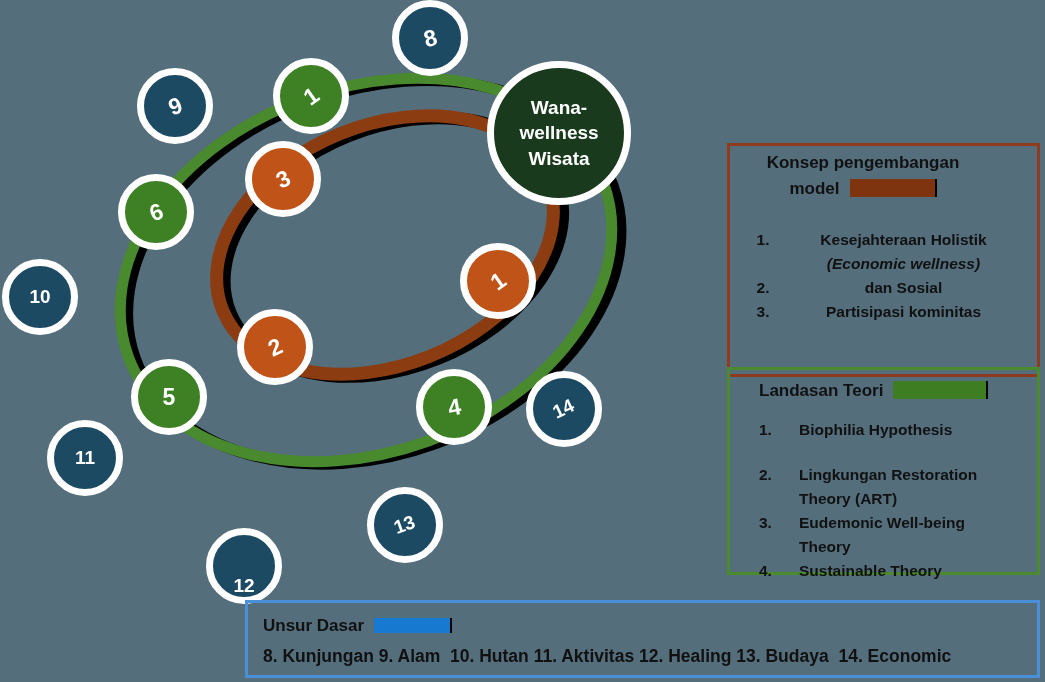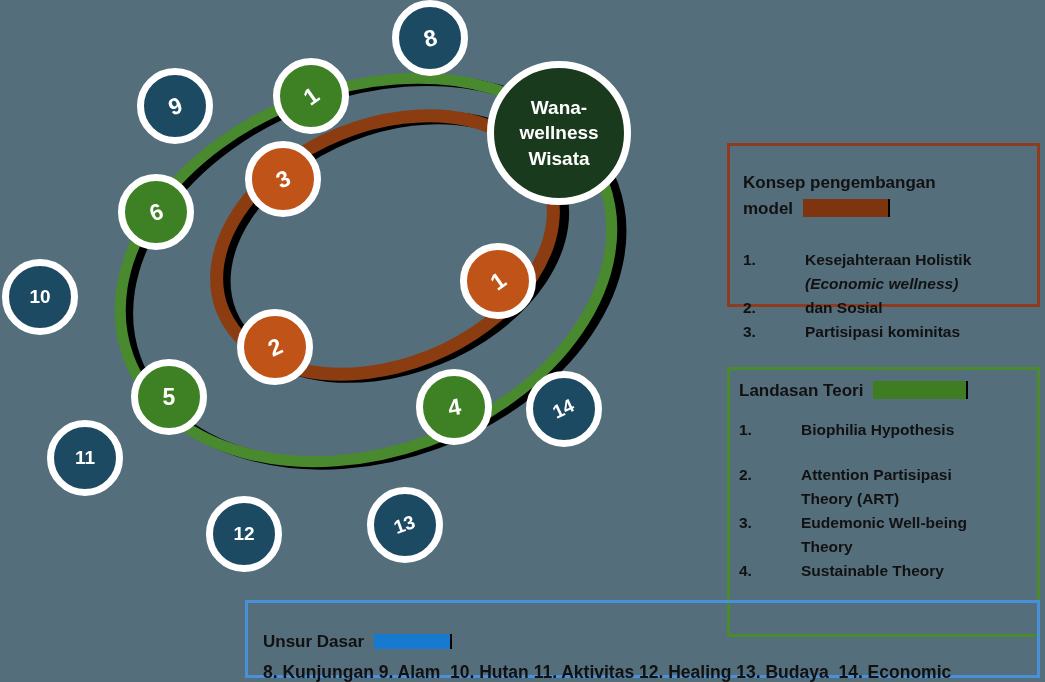--- a/index.html
+++ b/index.html
@@ -26,36 +26,36 @@
   
   .hub{
     position:absolute;left:487px;top:61px;width:130px;height:130px;border-radius:50%;
     border:7px solid #ffffff;background:#1a3a1d;box-sizing:content-box;
     display:flex;align-items:center;justify-content:center;text-align:center;
     color:#ffffff;font-weight:bold;font-size:19px;line-height:1.35;white-space:pre-line;
   }
 
   
   .box{position:absolute;box-sizing:border-box;background:transparent;}
-  .box-konsep{left:727px;top:143px;width:313px;height:164px;border:3px solid #8e3b20;padding:24px 13px;}
-  .box-teori{left:727px;top:367px;width:313px;height:270px;border:3px solid #4c8a2e;padding:8px 9px;}
-  .box-unsur{left:245px;top:600px;width:795px;height:78px;border:3px solid #4a90d8;padding:26px 15px;}
+  .box-konsep{left:727px;top:143px;width:313px;height:234px;border:3px solid #8e3b20;padding:4px 13px;text-align:center;}
+  .box-teori{left:727px;top:367px;width:313px;height:208px;border:3px solid #4c8a2e;padding:8px 29px;}
+  .box-unsur{left:245px;top:600px;width:795px;height:78px;border:3px solid #4a90d8;padding:10px 15px;}
 
   .box-title{font-weight:bold;font-size:17px;line-height:26px;}
   .title-wrap{width:240px;}
   .swatch{display:inline-block;height:18px;vertical-align:-3px;margin-left:10px;border-right:2px solid #000;}
   .swatch-konsep{width:85px;background:#7e340e;}
   .swatch-teori{width:93px;background:#3e7d22;}
   .swatch-unsur{width:76px;height:15px;background:#1879d0;vertical-align:-2px;}
 
   .items{margin-top:26px;font-weight:bold;font-size:15.5px;line-height:24px;}
   .box-teori .items{margin-top:14px;}
   .li{display:flex;}
   .li .num{width:40px;flex:none;}
-  .li .txt{flex:1;margin-left:22px;}
+  .li .txt{flex:1;}
   .li .l2{display:block;}
   .l2.italic{font-style:italic;}
   .gap-after{margin-bottom:21px;}
 
   .unsur-line{margin-top:7px;font-weight:bold;font-size:17.5px;white-space:pre-wrap;}
 </style>
 </head>
 <body>
 
 <div class="stage">
@@ -110,21 +110,21 @@
       </div>
       <div class="node basic" style="left: 526px; top: 371px;">
         <span class="num" style="font-size: 19px; transform: rotate(-25deg);">14</span>
       </div>
       <div class="node basic" style="left: 47px; top: 420px;">
         <span class="num" style="font-size: 19px; transform: rotate(0deg);">11</span>
       </div>
       <div class="node basic" style="left: 367px; top: 487px;">
         <span class="num" style="font-size: 19px; transform: rotate(-20deg);">13</span>
       </div>
-      <div class="node basic" style="left: 206px; top: 496px;">
+      <div class="node basic" style="left: 206px; top: 528px; align-items: flex-end;">
         <span class="num" style="font-size: 19px; transform: rotate(0deg);">12</span>
       </div>
     </div>
 
   <div class="box box-konsep">
     <div class="box-title title-wrap">
       <span>Konsep pengembangan model</span><span class="swatch swatch-konsep"></span>
     </div>
     <div class="items">
       <div class="li">
@@ -158,21 +158,21 @@
       <div class="li gap-after">
         <span class="num">1.</span>
         <span class="txt">
           <span>Biophilia Hypothesis</span>
           <span class="l2"></span>
         </span>
       </div>
       <div class="li">
         <span class="num">2.</span>
         <span class="txt">
-          <span>Attention Partisipasi</span>
+          <span>Lingkungan Restoration</span>
           <span class="l2">Theory (ART)</span>
         </span>
       </div>
       <div class="li">
         <span class="num">3.</span>
         <span class="txt">
           <span>Eudemonic Well-being</span>
           <span class="l2">Theory</span>
         </span>
       </div>

